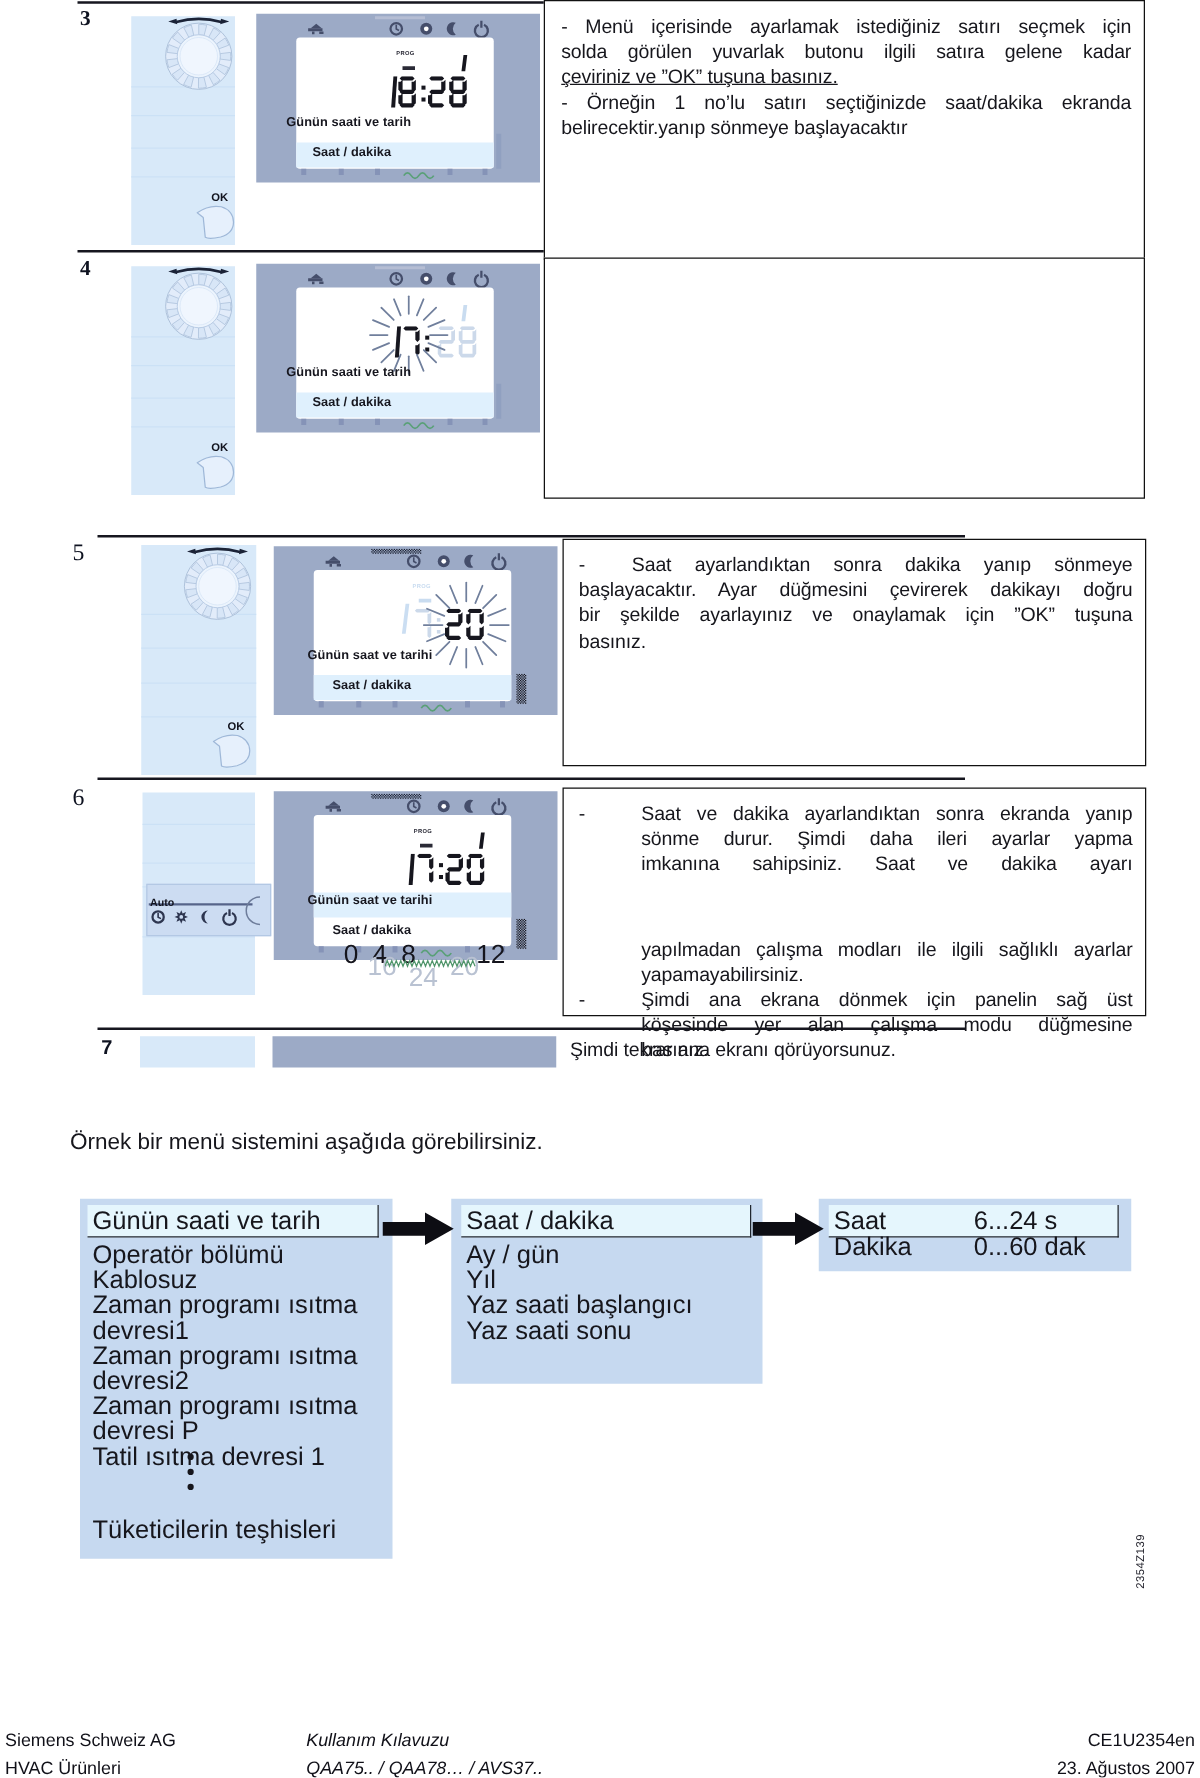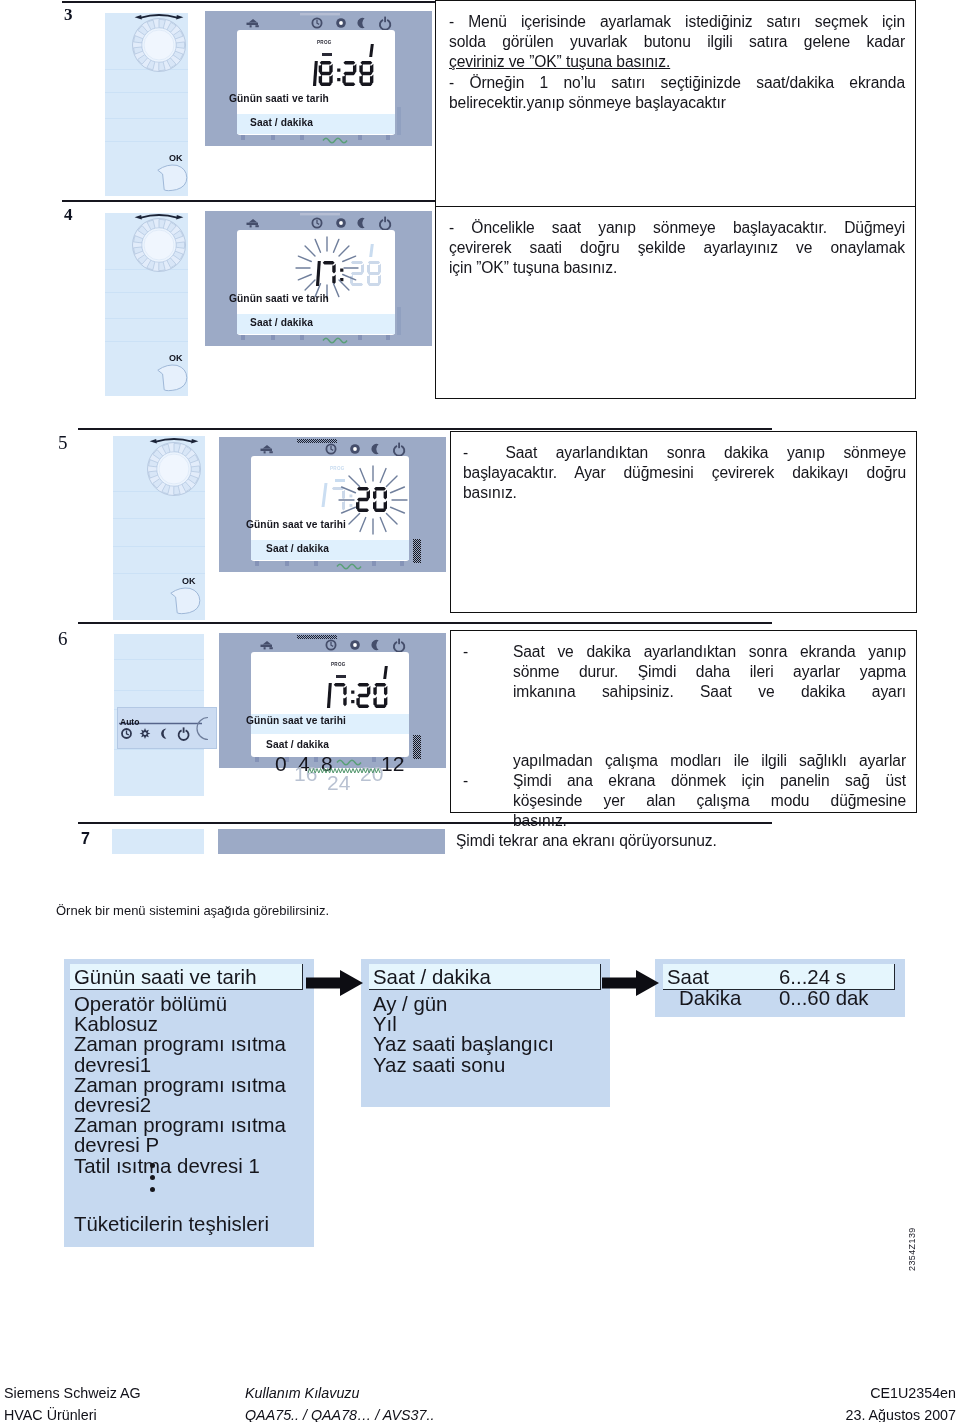--- a/index.html
+++ b/index.html
@@ -227,25 +227,20 @@
           <rect x="95" y="4" width="4" height="5" fill="#8593b7"></rect>
           <rect x="153" y="4" width="4" height="5" fill="#8593b7"></rect>
           <rect x="181" y="4" width="4" height="5" fill="#8593b7"></rect>
           <path d="M118 9.5 q3 -4.5 6 0 q3 4.5 6 0 q3 -4.5 6 0 q3 4.5 6 0" fill="none" stroke="#5aa078" stroke-width="1.4"></path>
         </svg>
         <div style="position: absolute; left: 192px; top: 96px; width: 4px; height: 28px; background: rgb(144, 160, 192);"></div>
       </div>
     </div>
 
 <div class="textbox" style="left:435px;top:206px;width:481px;height:193px;"></div>
-<div class="abs textblock" style="left:449px;top:218px;width:456px;">
-      <div class="tline tjust"><span style="display: block;">- Öncelikle saat yanıp sönmeye başlayacaktır. Düğmeyi</span></div>
-      <div class="tline tjust"><span style="display: block;">çevirerek saati doğru şekilde ayarlayınız ve onaylamak</span></div>
-      <div class="tline"><span style="display: block;">için ”OK” tuşuna basınız.</span></div>
-    </div>
 
 <div class="hr" style="left:78px;top:428px;width:694px;"></div>
 <div class="hr" style="left:78px;top:622px;width:694px;"></div>
 <div class="hr" style="left:78px;top:822px;width:694px;"></div>
 
 <div class="rownum rownum-s" style="left:58px;top:432px;">5</div>
 <div class="rownum rownum-s" style="left:58px;top:628px;">6</div>
 <div class="rownum rownum-sans" style="left:81px;top:830px;">7</div>
 
 <div class="devgroup" style="left:113px;top:436px;">
@@ -516,20 +511,21 @@
           <rect x="7" y="19" width="1" height="1" fill="#16161e"></rect>
           <rect x="7" y="21" width="1" height="1" fill="#16161e"></rect>
           <rect x="7" y="23" width="1" height="1" fill="#16161e"></rect>
         </svg>
       </div>
     </div>
 <div class="textbox" style="left:450px;top:431px;width:467px;height:182px;"></div>
 <div class="abs textblock" style="left:463px;top:443px;width:443px;">
       <div class="tline tjust"><span style="display: block;">-  Saat ayarlandıktan sonra dakika yanıp sönmeye</span></div>
       <div class="tline tjust"><span style="display: block;">başlayacaktır. Ayar düğmesini çevirerek dakikayı doğru</span></div>
+      <div class="tline tjust"><span style="display: block;">bir şekilde ayarlayınız ve onaylamak için ”OK” tuşuna</span></div>
       <div class="tline"><span style="display: block;">basınız.</span></div>
     </div>
 
 <div class="devgroup" style="left:113px;top:632px;">
       <div class="panel" style="left: 1px; top: 2px; width: 90px; height: 162px;">
         <div class="pline" style="top: 25px;"></div>
         <div class="pline" style="top: 56px;"></div>
         <div class="pline" style="top: 75px;"></div>
         <div class="pline" style="top: 115px;"></div>
       </div>
@@ -795,30 +791,31 @@
           <path d="M0 9l1.8 -4.5l1.8 4.5l1.8 -4.5l1.8 4.5l1.8 -4.5l1.8 4.5l1.8 -4.5l1.8 4.5l1.8 -4.5l1.8 4.5l1.8 -4.5l1.8 4.5l1.8 -4.5l1.8 4.5l1.8 -4.5l1.8 4.5l1.8 -4.5l1.8 4.5l1.8 -4.5l1.8 4.5l1.8 -4.5l1.8 4.5l1.8 -4.5l1.8 4.5l1.8 -4.5l1.8 4.5l1.8 -4.5l1.8 4.5l1.8 -4.5l1.8 4.5l1.8 -4.5l1.8 4.5l1.8 -4.5l1.8 4.5l1.8 -4.5l1.8 4.5l1.8 -4.5l1.8 4.5l1.8 -4.5l1.8 4.5" fill="none" stroke="#4e9469" stroke-width="1.0"></path>
         </svg>
       </div>
     </div>
 <div class="textbox" style="left:450px;top:630px;width:467px;height:183px;"></div>
 <div class="abs textblock" style="left:463px;top:642px;width:443px;">
       <div class="tline tjust" style="padding-left: 50px; position: relative;"><span style="position: absolute; left: 0px;">-</span><span style="display: block;">Saat ve dakika ayarlandıktan sonra ekranda yanıp</span></div>
       <div class="tline tjust" style="padding-left: 50px; position: relative;"><span style="display: block;">sönme durur. Şimdi daha ileri ayarlar yapma</span></div>
       <div class="tline tjust" style="padding-left: 50px; position: relative;"><span style="display: block;">imkanına sahipsiniz. Saat ve dakika ayarı</span></div>
       <div class="tline tjust" style="padding-left: 50px; position: relative; margin-top: 48px;"><span style="display: block;">yapılmadan çalışma modları ile ilgili sağlıklı ayarlar</span></div>
+      <div class="tline" style="padding-left: 50px; position: relative;"><span style="display: block;">yapamayabilirsiniz.</span></div>
       <div class="tline tjust" style="padding-left: 50px; position: relative;"><span style="position: absolute; left: 0px;">-</span><span style="display: block;">Şimdi ana ekrana dönmek için panelin sağ üst</span></div>
       <div class="tline tjust" style="padding-left: 50px; position: relative;"><span style="display: block;">köşesinde yer alan çalışma modu düğmesine</span></div>
       <div class="tline" style="padding-left: 50px; position: relative;"><span style="display: block;">basınız.</span></div>
     </div>
 
 <div class="abs" style="left:112px;top:829px;width:92px;height:25px;background:#d8e9f9;"></div>
 <div class="abs" style="left:218px;top:829px;width:227px;height:25px;background:#9caac6;"></div>
 <div class="tline" style="position:absolute;left:456px;top:831px;font-size:15.6px;">Şimdi tekrar ana ekranı qörüyorsunuz.</div>
 
-<div class="abs" style="left:56px;top:903px;font-size:13px;color:#16161c;white-space:nowrap;font-family:'Liberation Sans',sans-serif;">Örnek bir menü sistemini aşağıda görebilirsiniz.</div>
+<div class="abs" style="left:56px;top:903px;font-size:18px;color:#16161c;white-space:nowrap;font-family:'Liberation Sans',sans-serif;">Örnek bir menü sistemini aşağıda görebilirsiniz.</div>
 
 <div class="mbox" style="left:64px;top:959px;width:250px;height:288px;"></div>
 <div class="mhead" style="left:70px;top:964px;width:233px;height:26px;"></div>
 <div class="mtxt" style="left:74px;top:967px;">Günün saati ve tarih</div>
 <div class="abs" style="left:74px;top:994px;">
       <div class="mtxt" style="position: relative;">Operatör bölümü</div>
       <div class="mtxt" style="position: relative;">Kablosuz</div>
       <div class="mtxt" style="position: relative;">Zaman programı ısıtma</div>
       <div class="mtxt" style="position: relative;">devresi1</div>
       <div class="mtxt" style="position: relative;">Zaman programı ısıtma</div>
@@ -845,21 +842,21 @@
     </div>
 
 <div class="mbox" style="left:655px;top:959px;width:250px;height:58px;"></div>
 <div class="mhead" style="left:663px;top:964px;width:232px;height:26px;"></div>
 <div class="abs" style="left:667px;top:967px;">
       <div style="position: relative; width: 226px; height: 21px; text-align: center;">
         <span class="mtxt" style="position: absolute; left: 0px;">Saat</span>
         <span class="mtxt" style="position: absolute; left: 112px;">6...24 s</span>
       </div>
       <div style="position: relative; width: 226px; height: 21px;">
-        <span class="mtxt" style="position: absolute; left: 0px; margin-left: 12px;">Dakika</span>
+        <span class="mtxt" style="position: absolute; left: 0px;">Dakika</span>
         <span class="mtxt" style="position: absolute; left: 112px;">0...60 dak</span>
       </div>
     </div>
 
 <svg class="arrow" style="left:306px;top:969px;" width="58" height="28" viewBox="0 0 58 28">
   <path d="M0 8.5 L34 8.5 L34 1 L57 14 L34 27 L34 19.5 L0 19.5 Z" fill="#0d0d13"></path>
 </svg>
 <svg class="arrow" style="left:602px;top:969px;" width="58" height="28" viewBox="0 0 58 28">
   <path d="M0 8.5 L34 8.5 L34 1 L57 14 L34 27 L34 19.5 L0 19.5 Z" fill="#0d0d13"></path>
 </svg>

